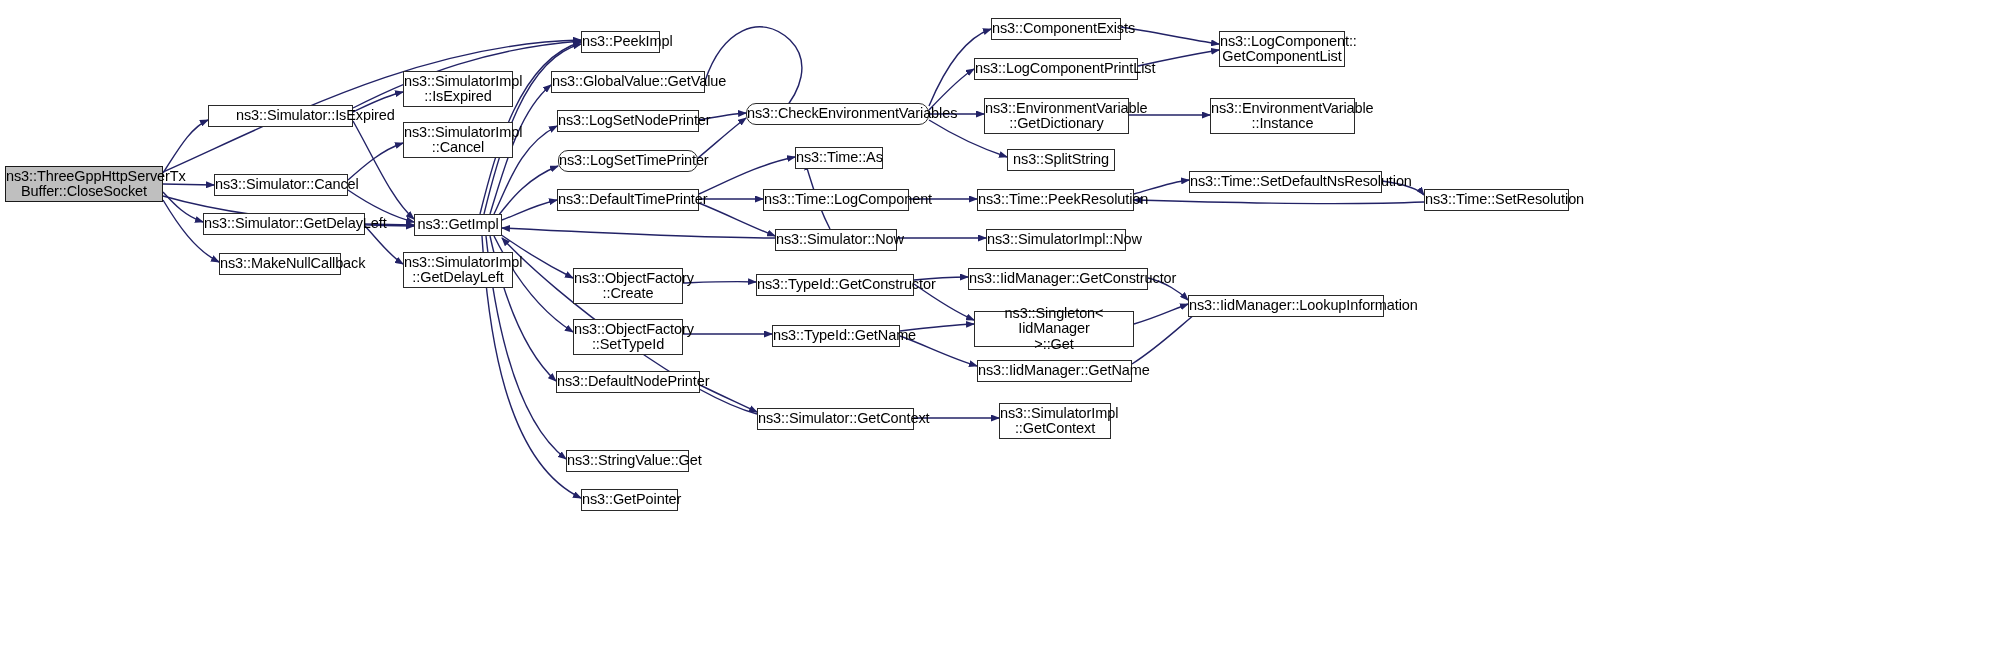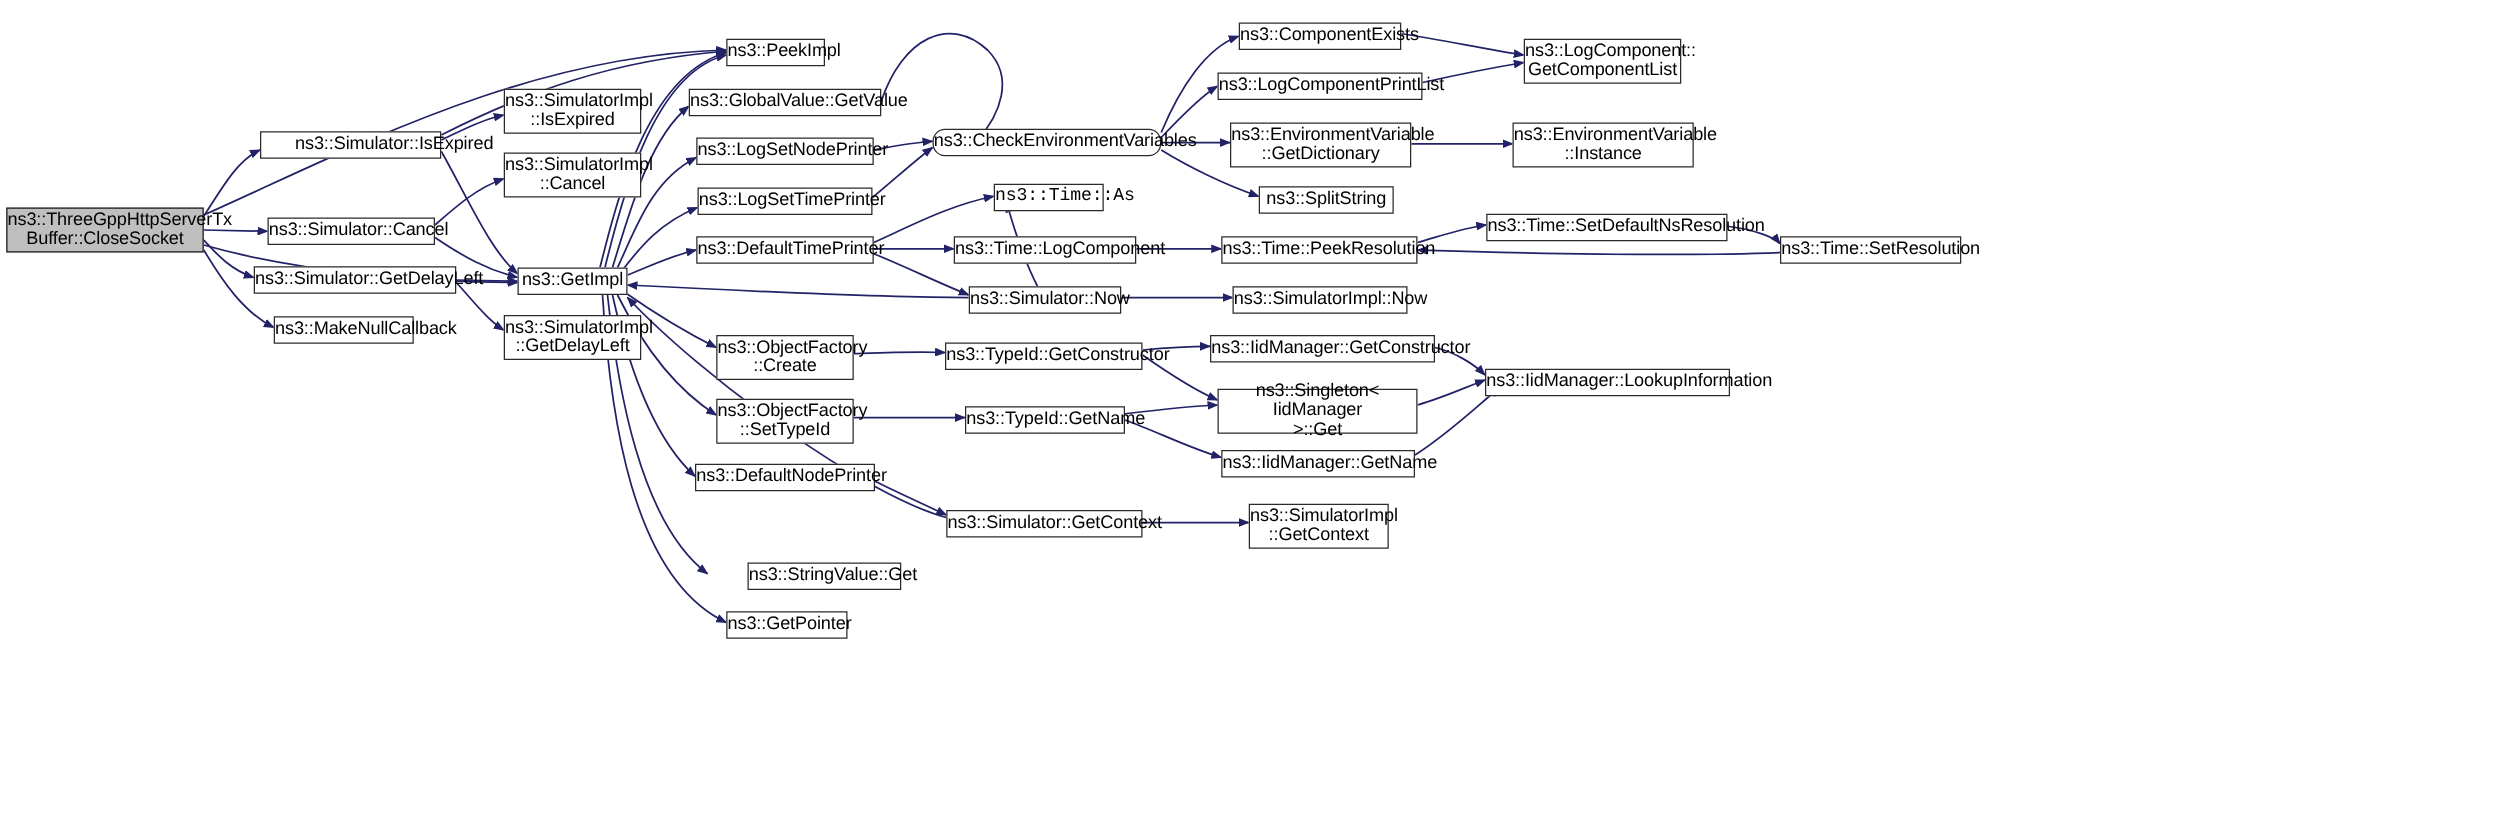--- a/index.html
+++ b/index.html
@@ -118,42 +118,42 @@
         <path d="M1134,324 C 1155,318 1172,310 1188,304" fill="none" stroke="#222266" stroke-width="1.4" marker-end="url(#arrow)"></path>
         <path d="M1132,364 C 1160,346 1180,326 1200,310" fill="none" stroke="#222266" stroke-width="1.4" marker-end="url(#arrow)"></path>
       </g>
   </svg>
   <div id="nodes">
       <div class="node root" style="left: 5px; top: 166px; width: 158px; height: 36px;"><span class="lbl">ns3::ThreeGppHttpServerTx
 Buffer::CloseSocket</span></div>
       <div class="node" style="left: 208px; top: 105px; width: 145px; height: 22px; padding-left: 27px;"><span class="lbl">ns3::Simulator::IsExpired</span></div>
       <div class="node" style="left: 214px; top: 174px; width: 134px; height: 22px;"><span class="lbl">ns3::Simulator::Cancel</span></div>
       <div class="node" style="left: 203px; top: 213px; width: 162px; height: 22px;"><span class="lbl">ns3::Simulator::GetDelayLeft</span></div>
-      <div class="node" style="left: 219px; top: 253px; width: 112px; height: 22px;"><span class="lbl">ns3::MakeNullCallback</span></div>
+      <div class="node" style="left: 219px; top: 253px; width: 122px; height: 22px;"><span class="lbl">ns3::MakeNullCallback</span></div>
       <div class="node" style="left: 403px; top: 71px; width: 110px; height: 36px;"><span class="lbl">ns3::SimulatorImpl
 ::IsExpired</span></div>
       <div class="node" style="left: 403px; top: 122px; width: 110px; height: 36px;"><span class="lbl">ns3::SimulatorImpl
 ::Cancel</span></div>
       <div class="node" style="left: 414px; top: 214px; width: 88px; height: 22px;"><span class="lbl">ns3::GetImpl</span></div>
       <div class="node" style="left: 403px; top: 252px; width: 110px; height: 36px;"><span class="lbl">ns3::SimulatorImpl
 ::GetDelayLeft</span></div>
       <div class="node" style="left: 581px; top: 31px; width: 79px; height: 22px;"><span class="lbl">ns3::PeekImpl</span></div>
       <div class="node" style="left: 551px; top: 71px; width: 154px; height: 22px;"><span class="lbl">ns3::GlobalValue::GetValue</span></div>
       <div class="node" style="left: 557px; top: 110px; width: 142px; height: 22px;"><span class="lbl">ns3::LogSetNodePrinter</span></div>
-      <div class="node" style="left: 558px; top: 150px; width: 140px; height: 22px;"><span class="lbl">ns3::LogSetTimePrinter</span></div>
+      <div class="node" style="left: 558px; top: 150px; width: 140px; height: 22px; border-radius: 10px;"><span class="lbl">ns3::LogSetTimePrinter</span></div>
       <div class="node" style="left: 557px; top: 189px; width: 142px; height: 22px;"><span class="lbl">ns3::DefaultTimePrinter</span></div>
       <div class="node" style="left: 573px; top: 268px; width: 110px; height: 36px;"><span class="lbl">ns3::ObjectFactory
 ::Create</span></div>
       <div class="node" style="left: 573px; top: 319px; width: 110px; height: 36px;"><span class="lbl">ns3::ObjectFactory
 ::SetTypeId</span></div>
       <div class="node" style="left: 556px; top: 371px; width: 144px; height: 22px;"><span class="lbl">ns3::DefaultNodePrinter</span></div>
-      <div class="node" style="left: 566px; top: 450px; width: 123px; height: 22px; margin-left: 32px;"><span class="lbl">ns3::StringValue::Get</span></div>
+      <div class="node" style="left: 566px; top: 450px; width: 123px; height: 22px;"><span class="lbl">ns3::StringValue::Get</span></div>
       <div class="node" style="left: 581px; top: 489px; width: 97px; height: 22px;"><span class="lbl">ns3::GetPointer</span></div>
       <div class="node" style="left: 746px; top: 103px; width: 183px; height: 22px; border-radius: 10px;"><span class="lbl">ns3::CheckEnvironmentVariables</span></div>
-      <div class="node" style="left: 795px; top: 147px; width: 88px; height: 22px; font-family: Liberation Mono, monospace;"><span class="lbl">ns3::Time::As</span></div>
+      <div class="node" style="left: 795px; top: 147px; width: 88px; height: 22px;"><span class="lbl">ns3::Time::As</span></div>
       <div class="node" style="left: 763px; top: 189px; width: 146px; height: 22px;"><span class="lbl">ns3::Time::LogComponent</span></div>
       <div class="node" style="left: 775px; top: 229px; width: 122px; height: 22px;"><span class="lbl">ns3::Simulator::Now</span></div>
       <div class="node" style="left: 756px; top: 274px; width: 158px; height: 22px;"><span class="lbl">ns3::TypeId::GetConstructor</span></div>
       <div class="node" style="left: 772px; top: 325px; width: 128px; height: 22px;"><span class="lbl">ns3::TypeId::GetName</span></div>
       <div class="node" style="left: 757px; top: 408px; width: 157px; height: 22px;"><span class="lbl">ns3::Simulator::GetContext</span></div>
       <div class="node" style="left: 991px; top: 18px; width: 130px; height: 22px;"><span class="lbl">ns3::ComponentExists</span></div>
       <div class="node" style="left: 974px; top: 58px; width: 164px; height: 22px;"><span class="lbl">ns3::LogComponentPrintList</span></div>
       <div class="node" style="left: 984px; top: 98px; width: 145px; height: 36px;"><span class="lbl">ns3::EnvironmentVariable
 ::GetDictionary</span></div>
       <div class="node" style="left: 1007px; top: 149px; width: 108px; height: 22px;"><span class="lbl">ns3::SplitString</span></div>

